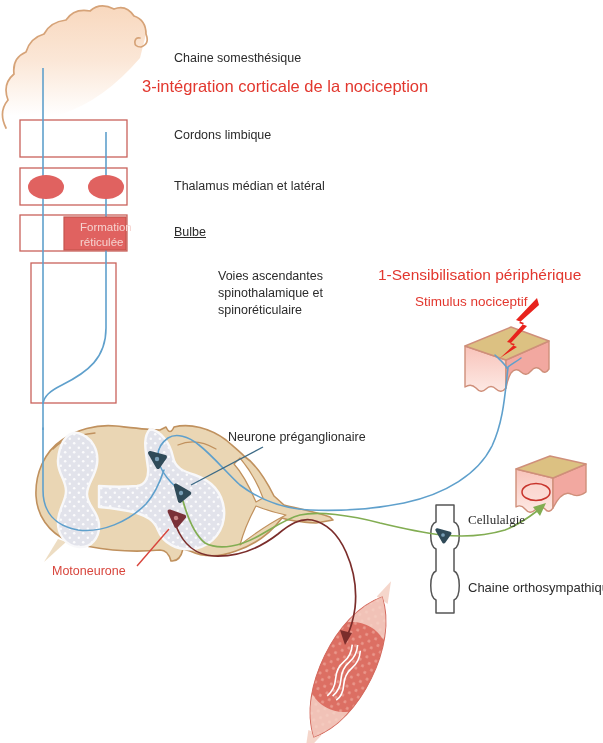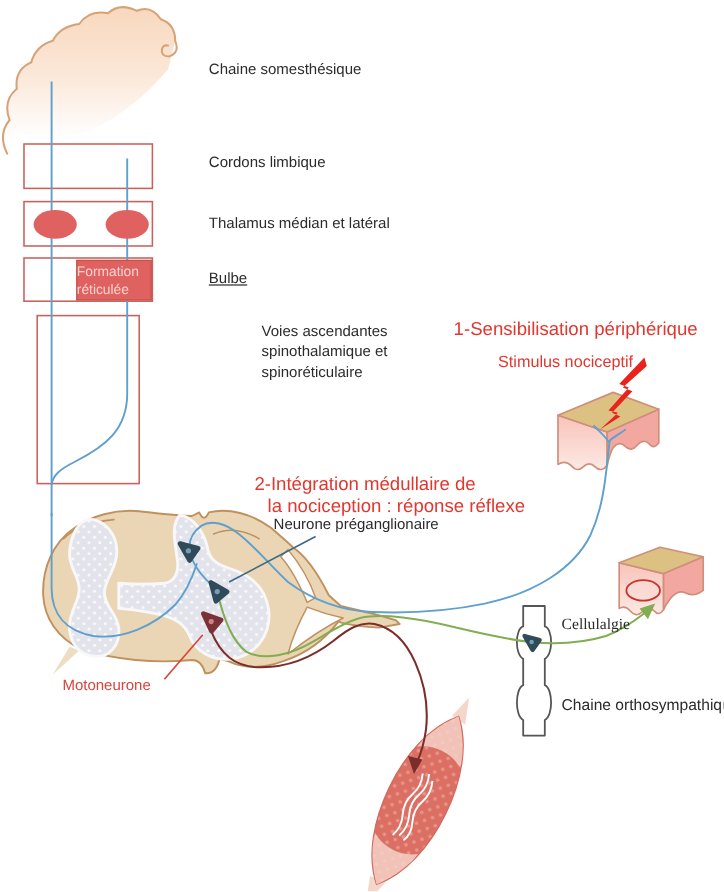--- a/index.html
+++ b/index.html
@@ -18,21 +18,21 @@
   #lbl-sensib{left:378px;top:267px;font-size:15.5px;}
   #lbl-stimulus{left:415px;top:294px;font-size:13.5px;}
   #lbl-integration2{left:212px;top:394px;font-size:15.5px;line-height:19px;}
   #lbl-integration2 .ln2{margin-left:11px;}
   #lbl-neurone-preg{left:228px;top:430px;font-size:12.5px;}
   #lbl-motoneurone{left:52px;top:564px;font-size:12.5px;color:#d8453c;}
   #lbl-cellulalgie{left:468px;top:512px;font-size:13px;font-family:Liberation Serif, serif;}
   #lbl-chaine{left:468px;top:580px;font-size:13px;}
   #lbl-cordons{left:383px;top:659px;font-size:13px;line-height:17px;}
   #lbl-formation{left:64px;top:220px;width:40px;text-align:center;font-size:11.5px;
-                 line-height:15px;color:#f6d3cf;}
+                 line-height:15px;color:#f6d3cf;padding-left:16px;}
 </style>
 </head>
 <body>
 
 <div id="stage">
 
 <svg id="art" width="603" height="743" viewBox="0 0 603 743">
   <defs>
     <linearGradient id="brainGrad" x1="0" y1="0" x2="0" y2="1">
       <stop offset="0" stop-color="#f8d8be"></stop>
@@ -169,20 +169,21 @@
     <circle r="2.2" fill="#d39090" opacity="0.9"></circle>
   </g>
   <g transform="translate(443,535) scale(0.85)">
     <path d="M-7,-6 L8,-2 L1,8 Z" fill="#2f4a58" stroke="#2f4a58" stroke-width="4" stroke-linejoin="round"></path>
     <circle r="2.2" fill="#7fa6c0" opacity="0.9"></circle>
   </g>
 </svg>
 
 <div class="lbl" id="lbl-cortex-som">Chaine somesthésique</div>
 
+<div class="lbl red" id="lbl-integration3">3-intégration corticale de la nociception</div>
 
 <div class="lbl" id="lbl-cortex-limb">Cordons limbique</div>
 
 <div class="lbl" id="lbl-thalamus">Thalamus médian et latéral</div>
 
 <div class="lbl" id="lbl-formation">
   <span class="ln">Formation</span>
   <span class="ln">réticulée</span>
 </div>
 
@@ -191,27 +192,23 @@
 <div class="lbl" id="lbl-voies">
   <span class="ln">Voies ascendantes</span>
   <span class="ln">spinothalamique et</span>
   <span class="ln">spinoréticulaire</span>
 </div>
 
 <div class="lbl red" id="lbl-sensib">1-Sensibilisation périphérique</div>
 
 <div class="lbl red" id="lbl-stimulus">Stimulus nociceptif</div>
 
-<div class="lbl red" id="lbl-integration2">
-  <span class="ln">2-Intégration médullaire de</span>
-  <span class="ln ln2">la nociception : réponse réflexe</span>
+
+<div class="lbl" id="lbl-neurone-preg">Neurone préganglionaire</div>
+
+<div class="lbl" id="lbl-motoneurone">Motoneurone</div>
+
+<div class="lbl" id="lbl-cellulalgie">Cellulalgie</div>
+
+<div class="lbl" id="lbl-chaine">Chaine orthosympathique</div>
+
+
 </div>
 
-<div class="lbl" id="lbl-neurone-preg">Neurone préganglionaire</div>
-
-<div class="lbl" id="lbl-motoneurone">Motoneurone</div>
-
-<div class="lbl" id="lbl-cellulalgie">Cellulalgie</div>
-
-<div class="lbl" id="lbl-chaine">Chaine orthosympathique</div>
-
-
-</div>
-
 </body></html>

